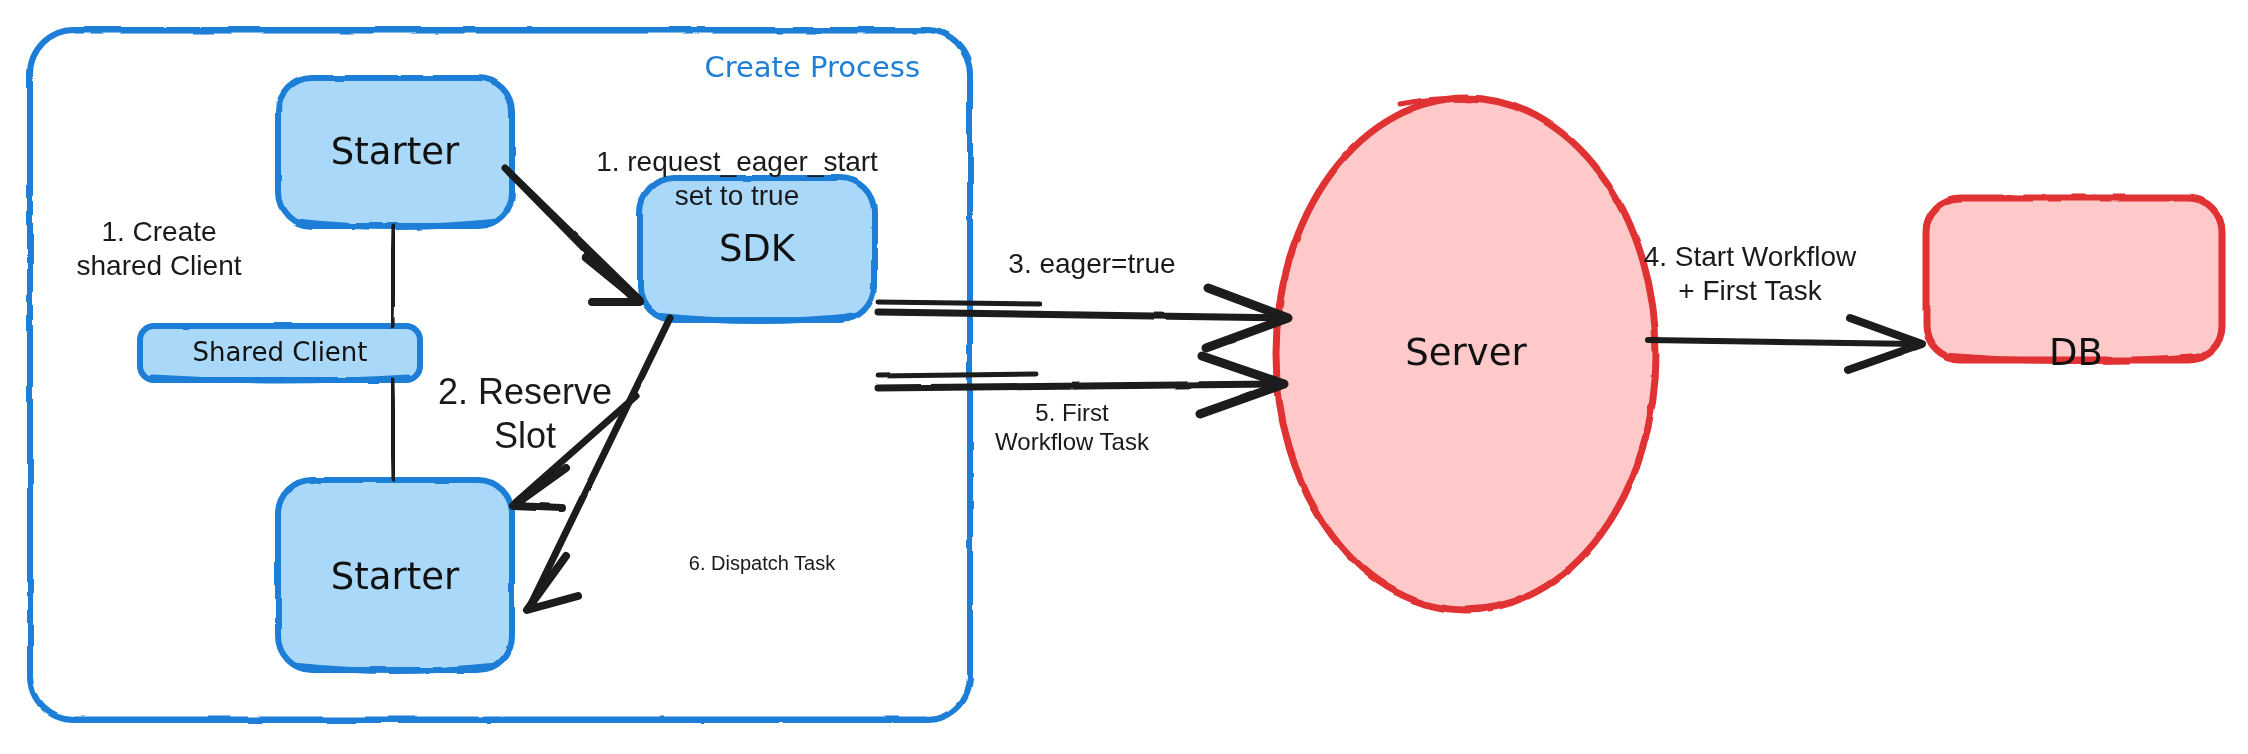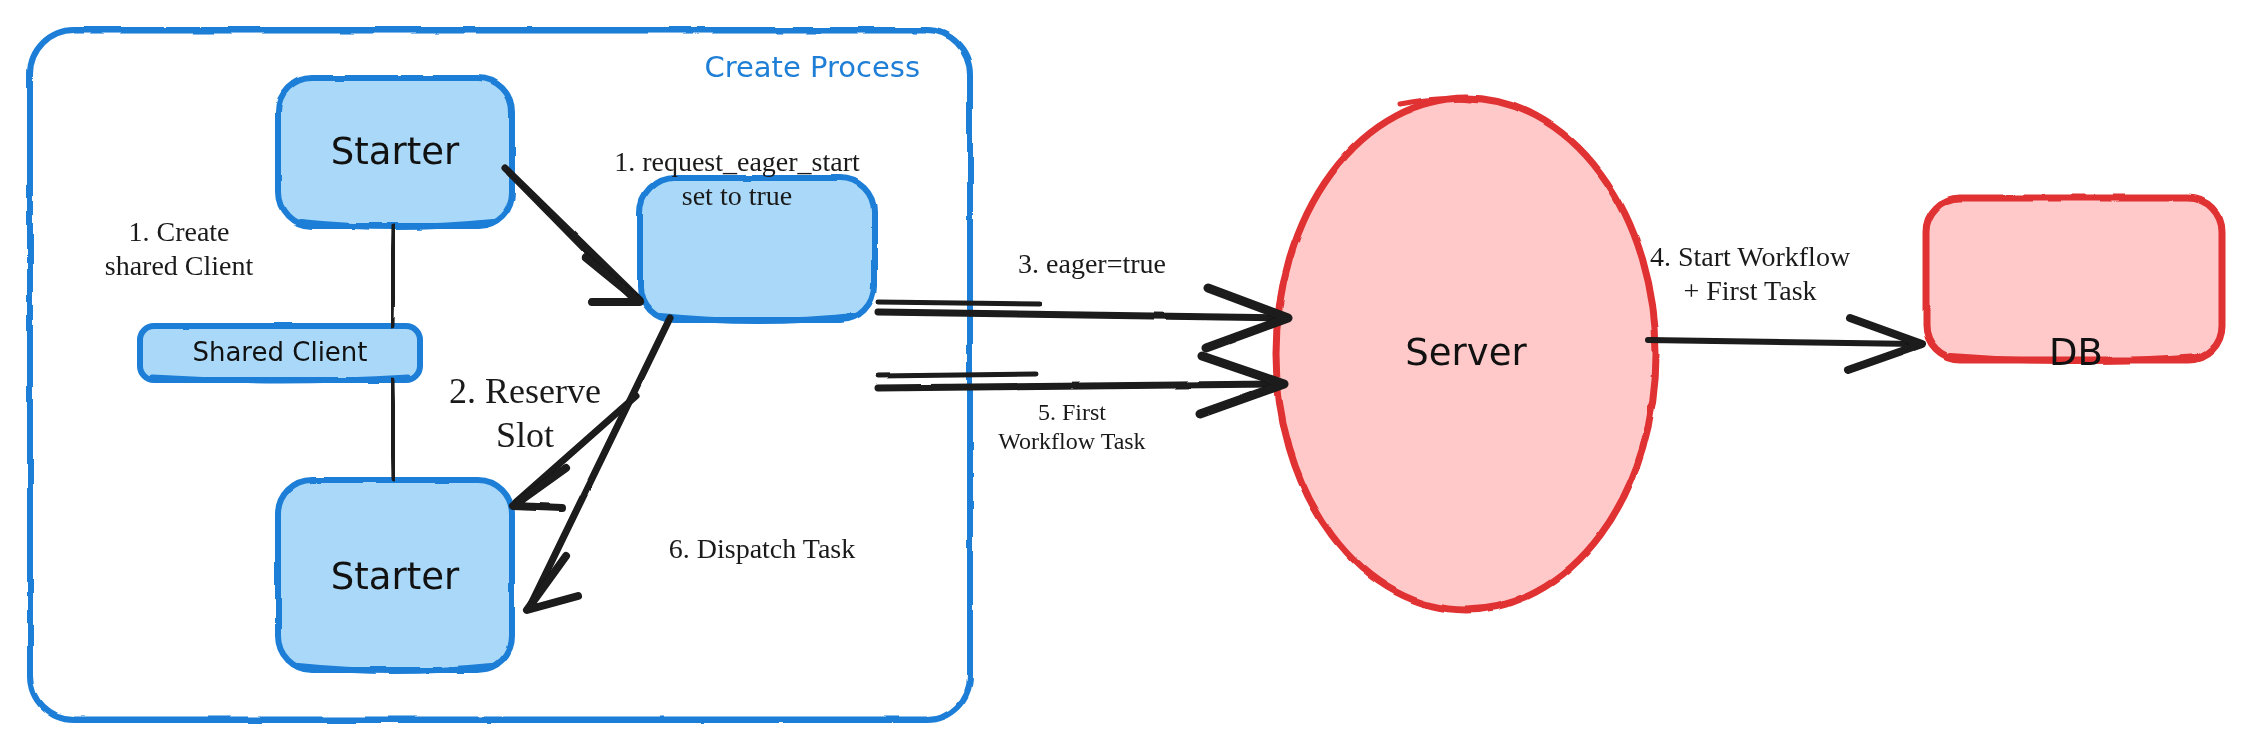--- a/index.html
+++ b/index.html
@@ -34,42 +34,42 @@
     color: #111111;
     font-family: "DejaVu Sans", sans-serif;
     pointer-events: none;
     white-space: pre;
     line-height: 1.15;
   }
   .edge-label {
     position: absolute;
     text-align: center;
     color: #1a1a1a;
-    font-family: Liberation Serif, serif;
+    font-family: Liberation Sans, sans-serif;
     line-height: 1.22;
     white-space: pre;
   }
   .group-label {
     position: absolute;
     text-align: right;
     font-family: "DejaVu Sans", sans-serif;
     color: #1f7fd6;
     white-space: pre;
   }
   .t-starter   { left: 278px; top: 88px;  width: 234px; height: 128px; font-size: 37px; }
   .t-sdk       { left: 640px; top: 208px; width: 234px; height: 82px;  font-size: 37px; }
   .t-worker    { left: 278px; top: 536px; width: 234px; height: 82px;  font-size: 37px; }
   .t-shared    { left: 140px; top: 326px; width: 280px; height: 54px;  font-size: 26px; }
   .t-server    { left: 1276px; top: 326px; width: 380px; height: 54px; font-size: 37px; }
   .t-db        { left: 1906px; top: 326px; width: 340px; height: 54px; font-size: 37px; }
 
-  .l-create    { left: 34px;  top: 215px; width: 250px; font-size: 28px; padding-left: 20px; }
+  .l-create    { left: 34px;  top: 215px; width: 250px; font-size: 28px; }
   .l-eager     { left: 532px; top: 145px; width: 410px; font-size: 28px; }
   .l-reserve   { left: 430px; top: 370px; width: 190px; font-size: 36px; }
-  .l-dispatch  { left: 612px; top: 532px; width: 300px; font-size: 28px; }
+  .l-dispatch  { left: 612px; top: 551px; width: 300px; font-size: 20px; }
   .l-eagertrue { left: 962px; top: 247px; width: 260px; font-size: 28px; }
   .l-firstwf   { left: 942px; top: 398px; width: 260px; font-size: 24px; }
   .l-startwf   { left: 1590px; top: 240px; width: 320px; font-size: 28px; }
 
   .g-shared    { left: 400px; top: 50px; width: 520px; font-size: 29px; }
 </style>
 </head>
 <body>
 
 <div id="canvas">
@@ -156,20 +156,21 @@
     </g>
 
     <g filter="url(#roughsoft)">
       <path d="M 1648 340 L 1918 344" fill="none" stroke="#1a1a1a" stroke-width="6" stroke-linecap="round"></path>
       <path d="M 1850 318 L 1922 344 L 1848 370" fill="none" stroke="#1a1a1a" stroke-width="8" stroke-linecap="round" stroke-linejoin="round"></path>
     </g>
   </svg>
 
   <div class="node-label t-starter">Starter</div>
   <div class="node-label t-shared">Shared Client</div>
+  <div class="node-label t-sdk">SDK</div>
   <div class="node-label t-worker">Starter</div>
   <div class="node-label t-db">DB</div>
   <div class="node-label t-server">Server</div>
 
   <div class="group-label g-shared">Create Process</div>
 
   <div class="edge-label l-create">1. Create
 shared Client</div>
   <div class="edge-label l-eager">1. request_eager_start
 set to true</div>

